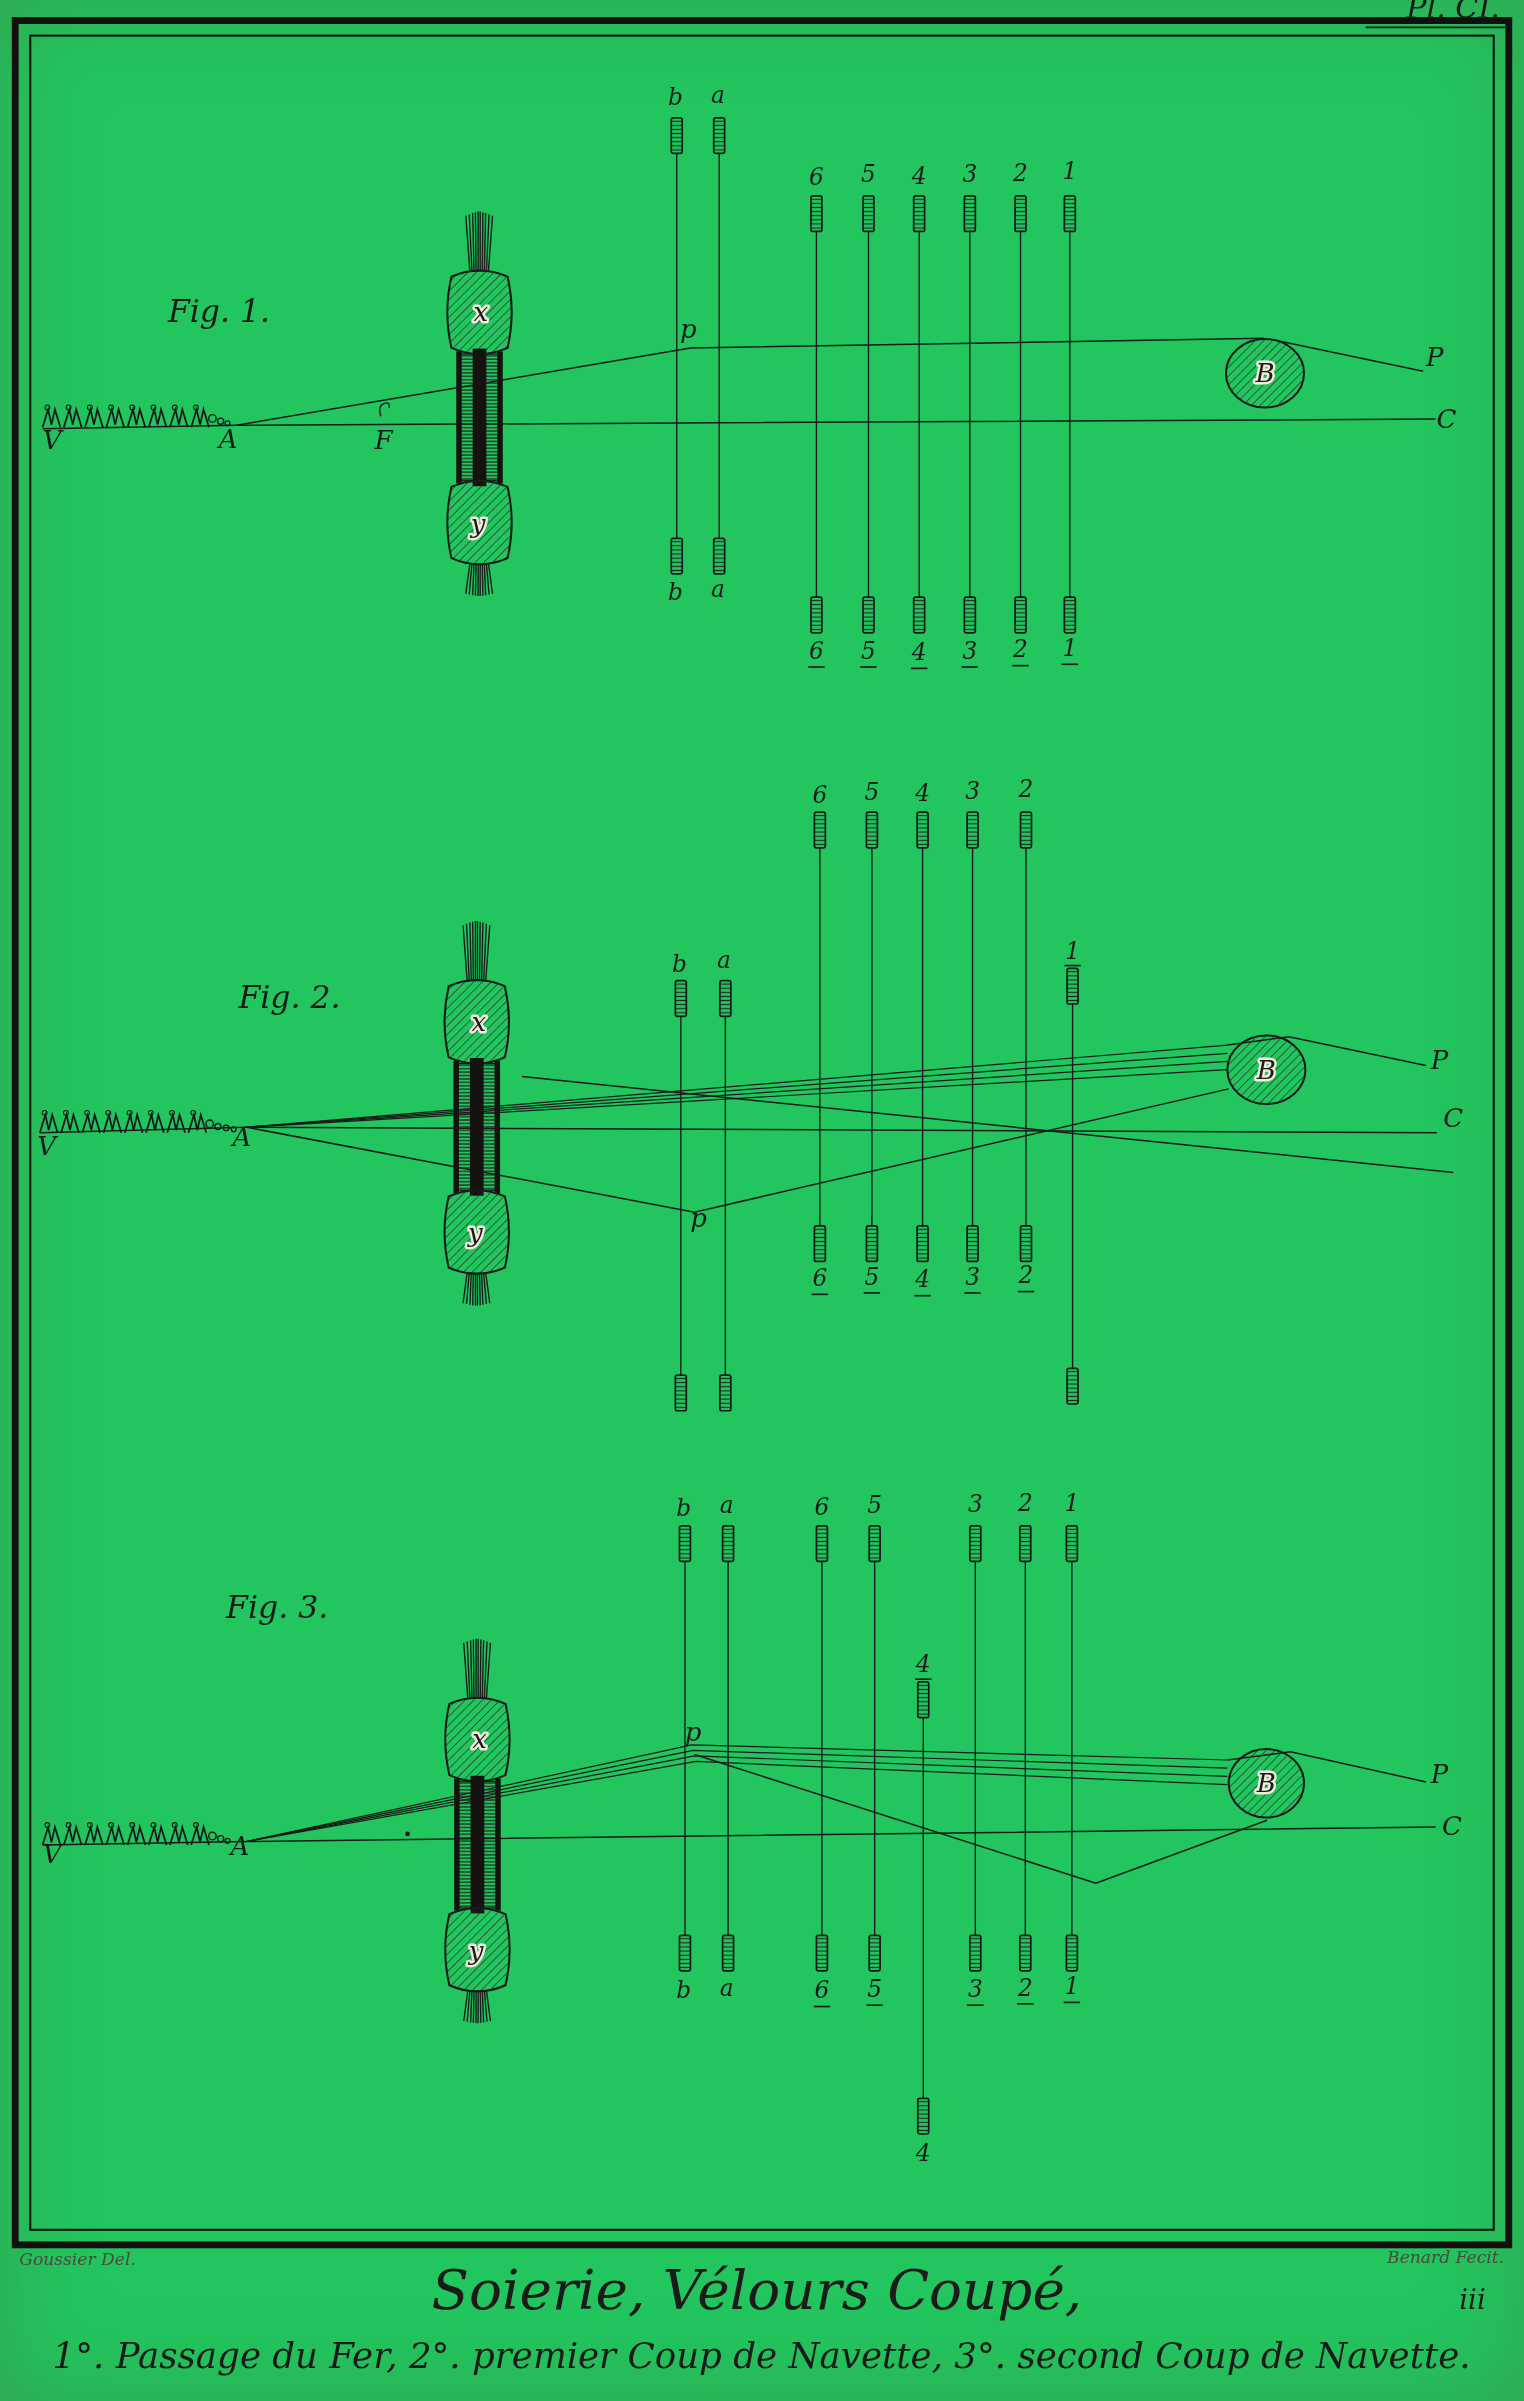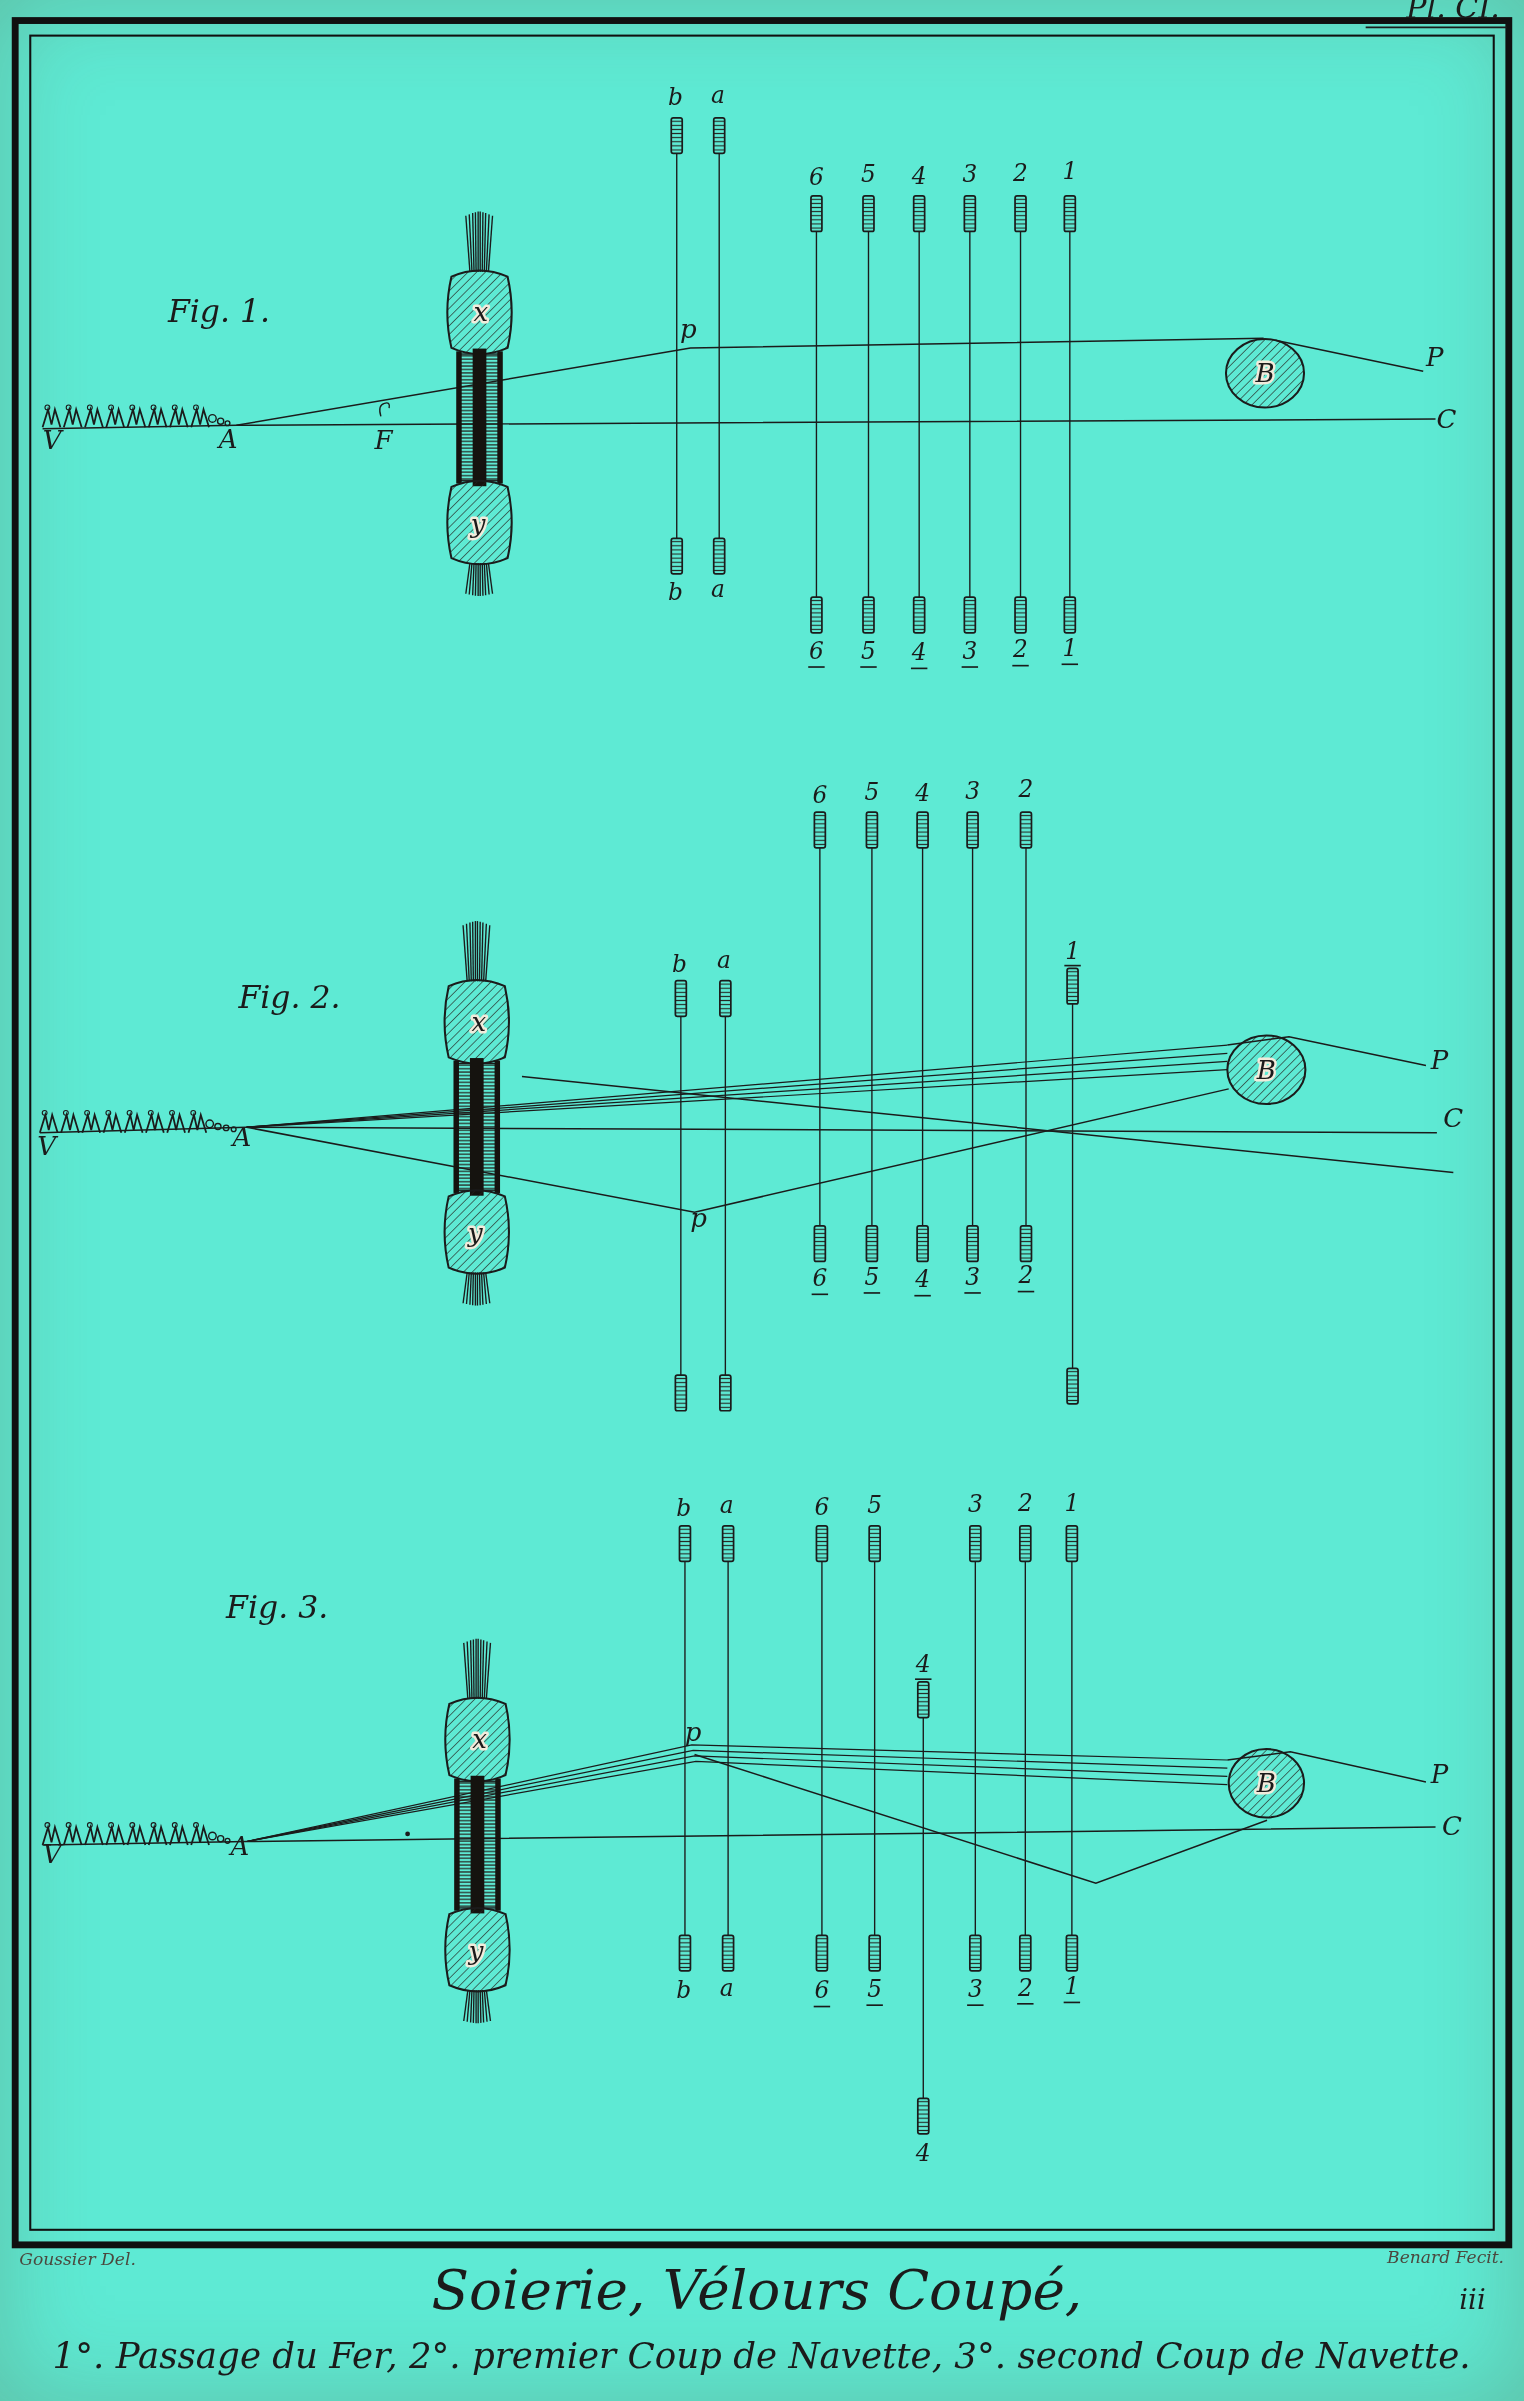--- a/index.html
+++ b/index.html
@@ -1,16 +1,16 @@
 <!DOCTYPE html>
 <html style="font-size:11px"><head>
 <meta charset="utf-8">
 <style>
   html,body{margin:0;padding:0;background:#ddd6c4;}
-  .plate{position:relative;width:1524px;height:2401px;background:#5eead4;box-shadow:inset 0 0 96px rgba(95,82,48,.28);overflow:hidden;}
+  .plate{position:relative;width:1524px;height:2401px;background:#22c55e;box-shadow:inset 0 0 96px rgba(95,82,48,.28);overflow:hidden;}
   .plate svg{position:absolute;left:0;top:0;}
   text{font-family:"DejaVu Serif","Liberation Serif",serif;font-style:italic;fill:#1b1b1b;}
   .t-plate{font-size:44px}
   .t-fig{font-size:46px}
   .t-letter{font-size:38px}
   .t-num{font-size:34px}
   .t-title{font-size:80px}
   .t-caption{font-size:52px}
   .t-credit{font-size:25px;fill:#4b483e}
   .t-iii{font-size:40px}

